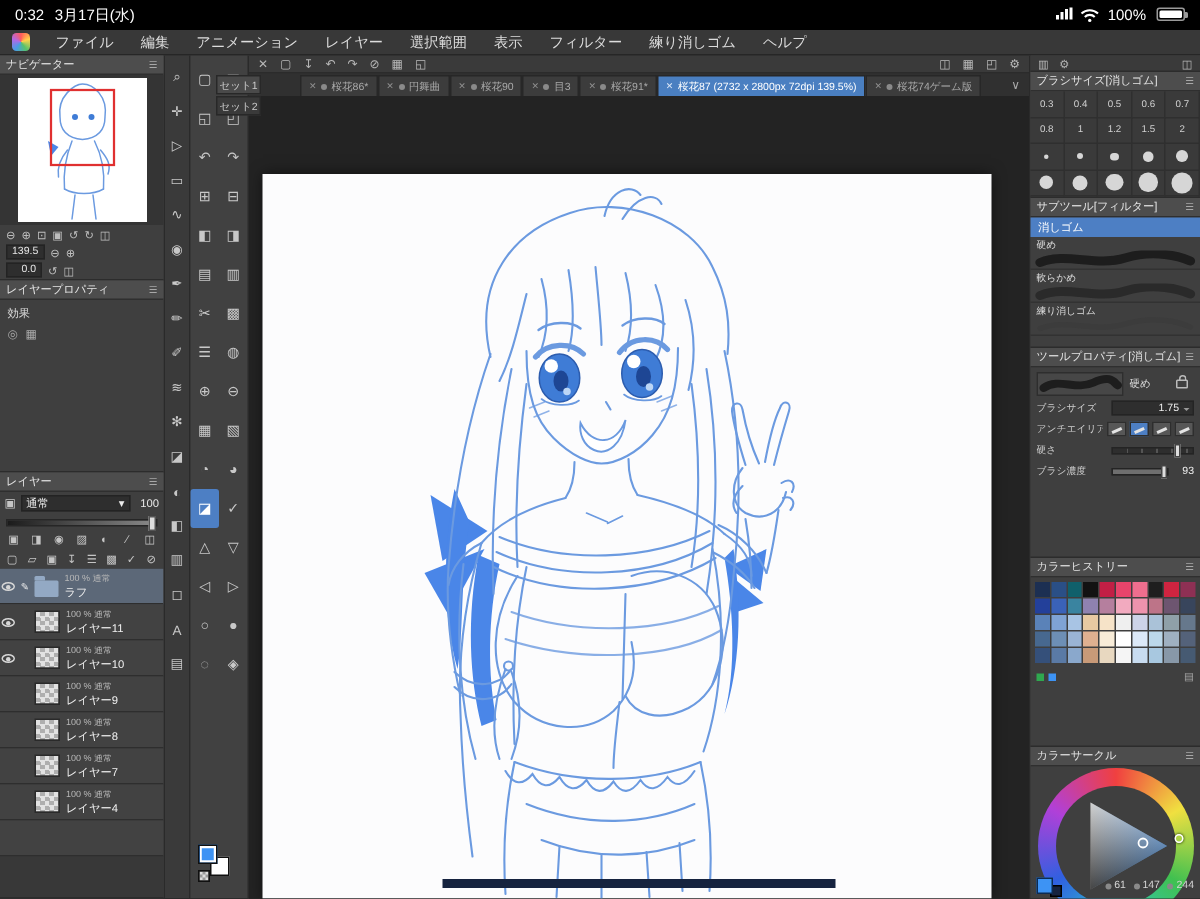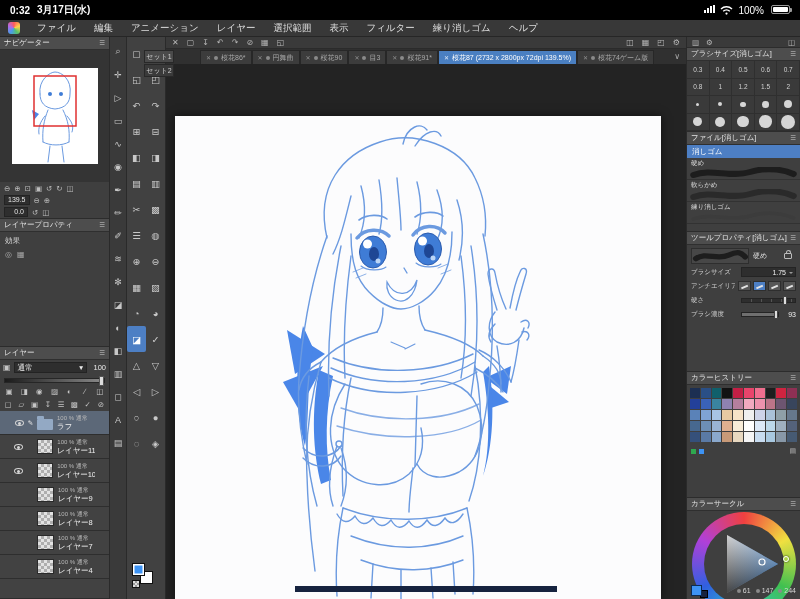--- a/index.html
+++ b/index.html
@@ -1,42 +1,42 @@
 <!DOCTYPE html>
 <html><head>
 <meta charset="utf-8">
 <style>
   *{box-sizing:border-box;margin:0;padding:0}
   html,body{width:800px;height:599px;overflow:hidden}
   body{background:#2b2b2b;font-family:"Liberation Sans","DejaVu Sans",sans-serif;color:#ccc;position:relative}
 
   
   .status-bar{height:20px;background:#000;color:#fff;display:flex;align-items:center;justify-content:space-between;padding:0 10px;font-size:10px}
-  .sb-left{display:flex;gap:7px;align-items:center;font-weight:bold}
+  .sb-left{display:flex;gap:7px;align-items:center;font-weight:normal}
   .sb-right{display:flex;gap:5px;align-items:flex-start}
   .cell-bars{display:flex;align-items:flex-end;gap:1px;height:8px}
   .cell-bars i{width:2px;background:#fff;display:block}
   .batt{width:19px;height:9px;border:1px solid #9a9a9a;border-radius:2px;position:relative;margin-left:2px}
   .batt::before{content:'';position:absolute;inset:1px;background:#fff;border-radius:1px}
   .batt::after{content:'';position:absolute;right:-3px;top:2px;width:2px;height:4px;background:#9a9a9a;border-radius:0 1px 1px 0}
 
   
   .menu-bar{height:17px;background:#383838;display:flex;align-items:center;padding:0 8px;font-size:9.5px;color:#ddd;border-bottom:1px solid #262626}
   .logo{width:12px;height:12px;border-radius:3px;background:conic-gradient(#ff5a5a,#ffd24a,#58c26a,#4a9de8,#b06ae8,#ff5a5a);margin-right:8px}
   .menu-item{padding:0 9px;white-space:nowrap}
 
   
   .main{display:flex;height:562px}
   .panel{border-bottom:1px solid #2c2c2c;display:flex;flex-direction:column;background:#3f3f3f}
   .p-head{height:13px;min-height:13px;background:#4d4d4d;display:flex;align-items:center;justify-content:space-between;padding:0 4px;font-size:7.5px;color:#e4e4e4;border-bottom:1px solid #2f2f2f;white-space:nowrap;overflow:hidden}
   .p-menu{font-size:6.5px;color:#a8a8a8}
 
   
   .col-left{width:110px;display:flex;flex-direction:column;background:#3f3f3f;border-right:1px solid #2a2a2a}
-  .nav-panel{height:182px}
+  .nav-panel{height:150px}
   .nav-thumb-wrap{flex:1;background:#343434;display:flex;align-items:center;justify-content:center;overflow:hidden}
   .nav-thumb{width:86px;height:96px;background:#fff;position:relative}
   .nav-row{height:12px;display:flex;align-items:center;gap:4px;padding:0 4px}
   .nav-val{background:#2e2e2e;border:1px solid #232323;padding:0 3px;height:10px;line-height:8px;min-width:24px;text-align:right;color:#e6e6e6;font-size:7px}
   .nav-ic{font-size:7.5px;color:#bdbdbd}
 
   .lp-panel{height:128px}
   .lp-effect{font-size:7.5px;padding:4px 5px 2px;color:#ddd}
   .lp-icons{display:flex;gap:5px;padding:2px 5px;font-size:8px;color:#aaa}
 
@@ -44,21 +44,21 @@
   .lyr-ctrl1{height:15px;display:flex;align-items:center;gap:3px;padding:0 3px}
   .blend-ic{font-size:8px;color:#c5c5c5}
   .blend-select{flex:1;height:11px;background:#2e2e2e;border:1px solid #232323;font-size:7.5px;display:flex;align-items:center;justify-content:space-between;padding:0 3px;color:#ececec}
   .opacity-num{font-size:7.5px;width:16px;text-align:right;color:#e8e8e8}
   .lyr-slider{height:10px;display:flex;align-items:center;padding:0 4px}
   .lyr-track{flex:1;height:5px;background:linear-gradient(90deg,#1b1b1b,#8a8a8a);border:1px solid #262626;position:relative}
   .lyr-handle{position:absolute;right:0;top:-3px;width:5px;height:10px;background:#ddd;border:1px solid #555}
   .lyr-icons{height:13px;display:flex;align-items:center;gap:1px;padding:0 2px}
   .lyr-icons span{flex:1;text-align:center;font-size:7.5px;color:#c5c5c5}
   .layer-list{flex:1;overflow:hidden;background:#383838}
-  .layer-row{height:24px;display:flex;align-items:center;gap:2px;padding:0 14px;border-bottom:1px solid #2e2e2e;background:#424242}
+  .layer-row{height:24px;display:flex;align-items:center;gap:2px;padding:0 0;border-bottom:1px solid #2e2e2e;background:#424242}
   .layer-row.selected{background:#5c6878}
   .eye-cell{width:10px;display:flex;justify-content:center}
   .eye{width:9px;height:6px;border:1px solid #d6d6d6;border-radius:50%;position:relative}
   .eye::after{content:'';position:absolute;left:2px;top:1px;width:3px;height:3px;background:#d6d6d6;border-radius:50%}
   .chk{width:9px;font-size:6.5px;color:#eee;text-align:center}
   .thumb{width:17px;height:15px;background:repeating-conic-gradient(#aeaeae 0% 25%,#e2e2e2 0% 50%) 0 0/6px 6px;border:1px solid #2a2a2a}
   .folder-icon{width:16px;height:11px;background:#93a9c4;border-radius:1px;position:relative;margin-top:3px}
   .folder-icon::before{content:'';position:absolute;top:-3px;left:0;width:7px;height:3px;background:#93a9c4;border-radius:1px 1px 0 0}
   .meta{display:flex;flex-direction:column;line-height:1;margin-left:2px;overflow:hidden}
   .meta .l1{font-size:6px;color:#b8b8b8;white-space:nowrap}
@@ -614,21 +614,21 @@
             <span class="bs-dot" style="width:12.6px;height:12.6px"></span>
           </div>
           <div class="bs-cell">
             <span class="bs-dot" style="width:13.8px;height:13.8px"></span>
           </div>
         </div>
     </div>
 
     <div class="panel st-panel">
       <div class="p-head">
-          <span>ファイル[消しゴム]</span>
+          <span>サブツール[フィルター]</span>
           <span class="p-menu">☰</span>
         </div>
       <div class="st-group">消しゴム</div>
       <div id="st-list">
           <div class="st-item">
             <div class="st-label">硬め</div>
             <svg class="st-stroke" viewBox="0 0 104 12" preserveAspectRatio="none">
               <path d="M6 8 C 22 1, 40 11, 58 5 S 92 4, 98 7" fill="none" stroke="#1d1d1d" stroke-width="6" stroke-linecap="round"></path>
             </svg>
           </div>

